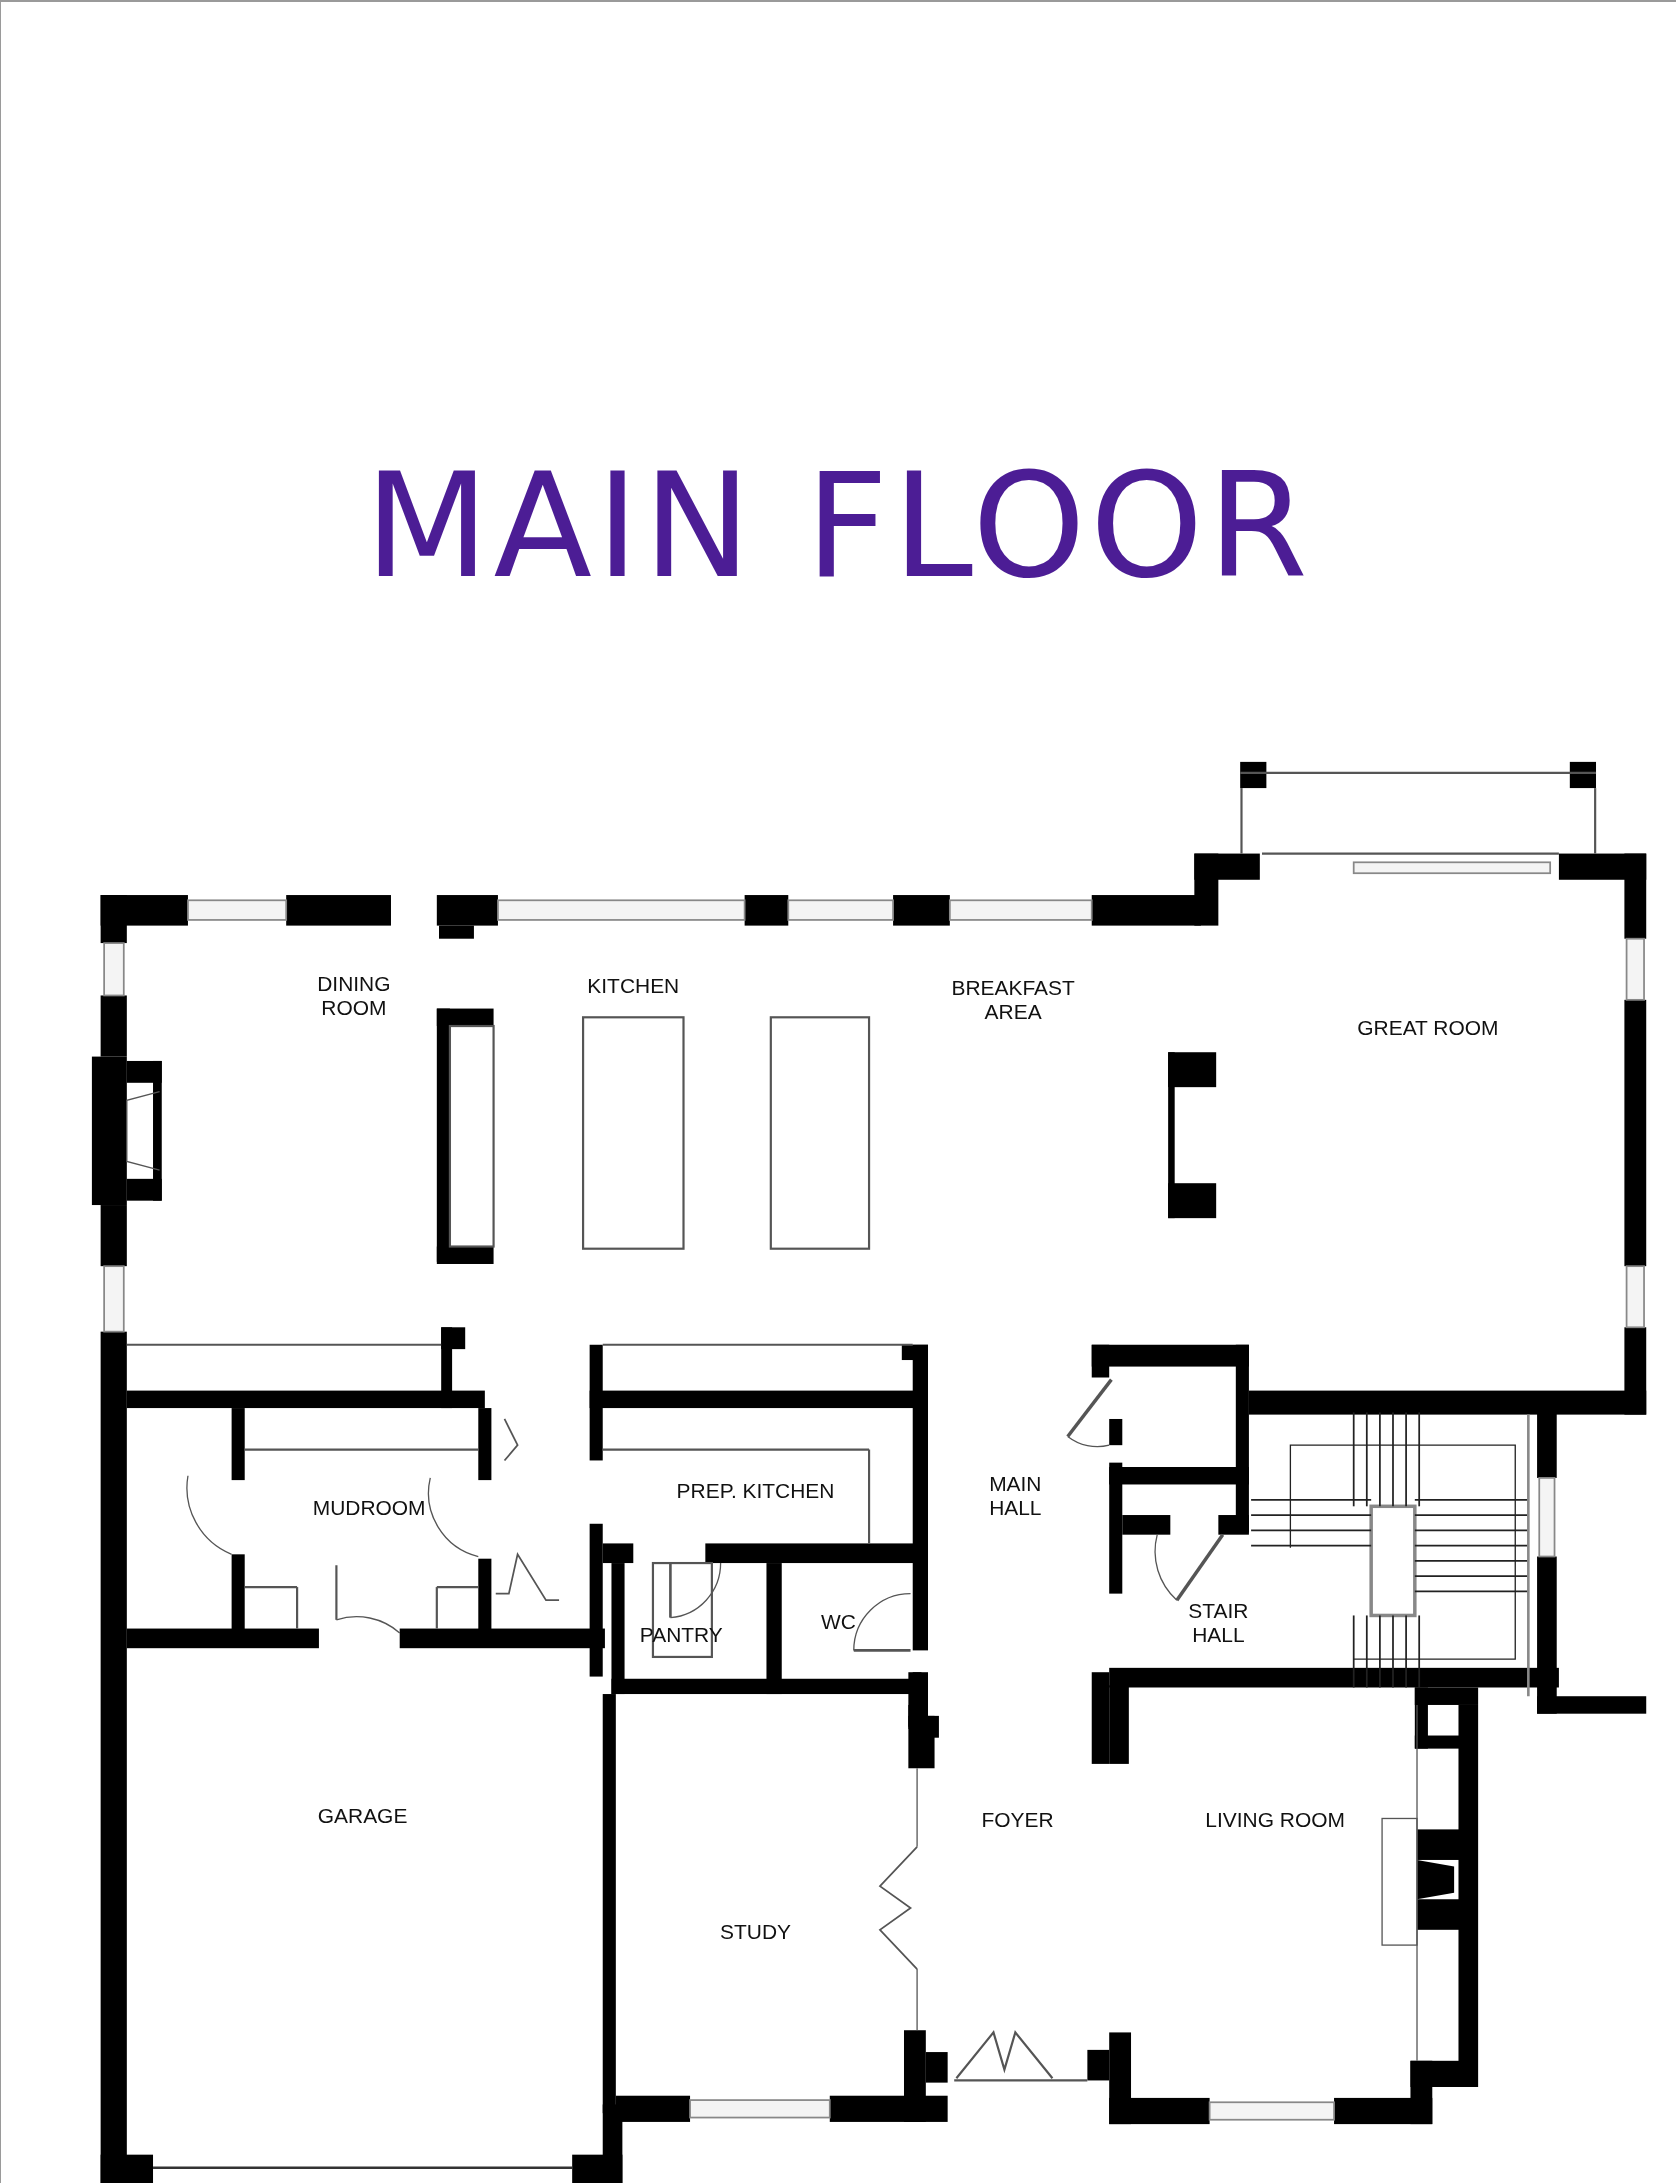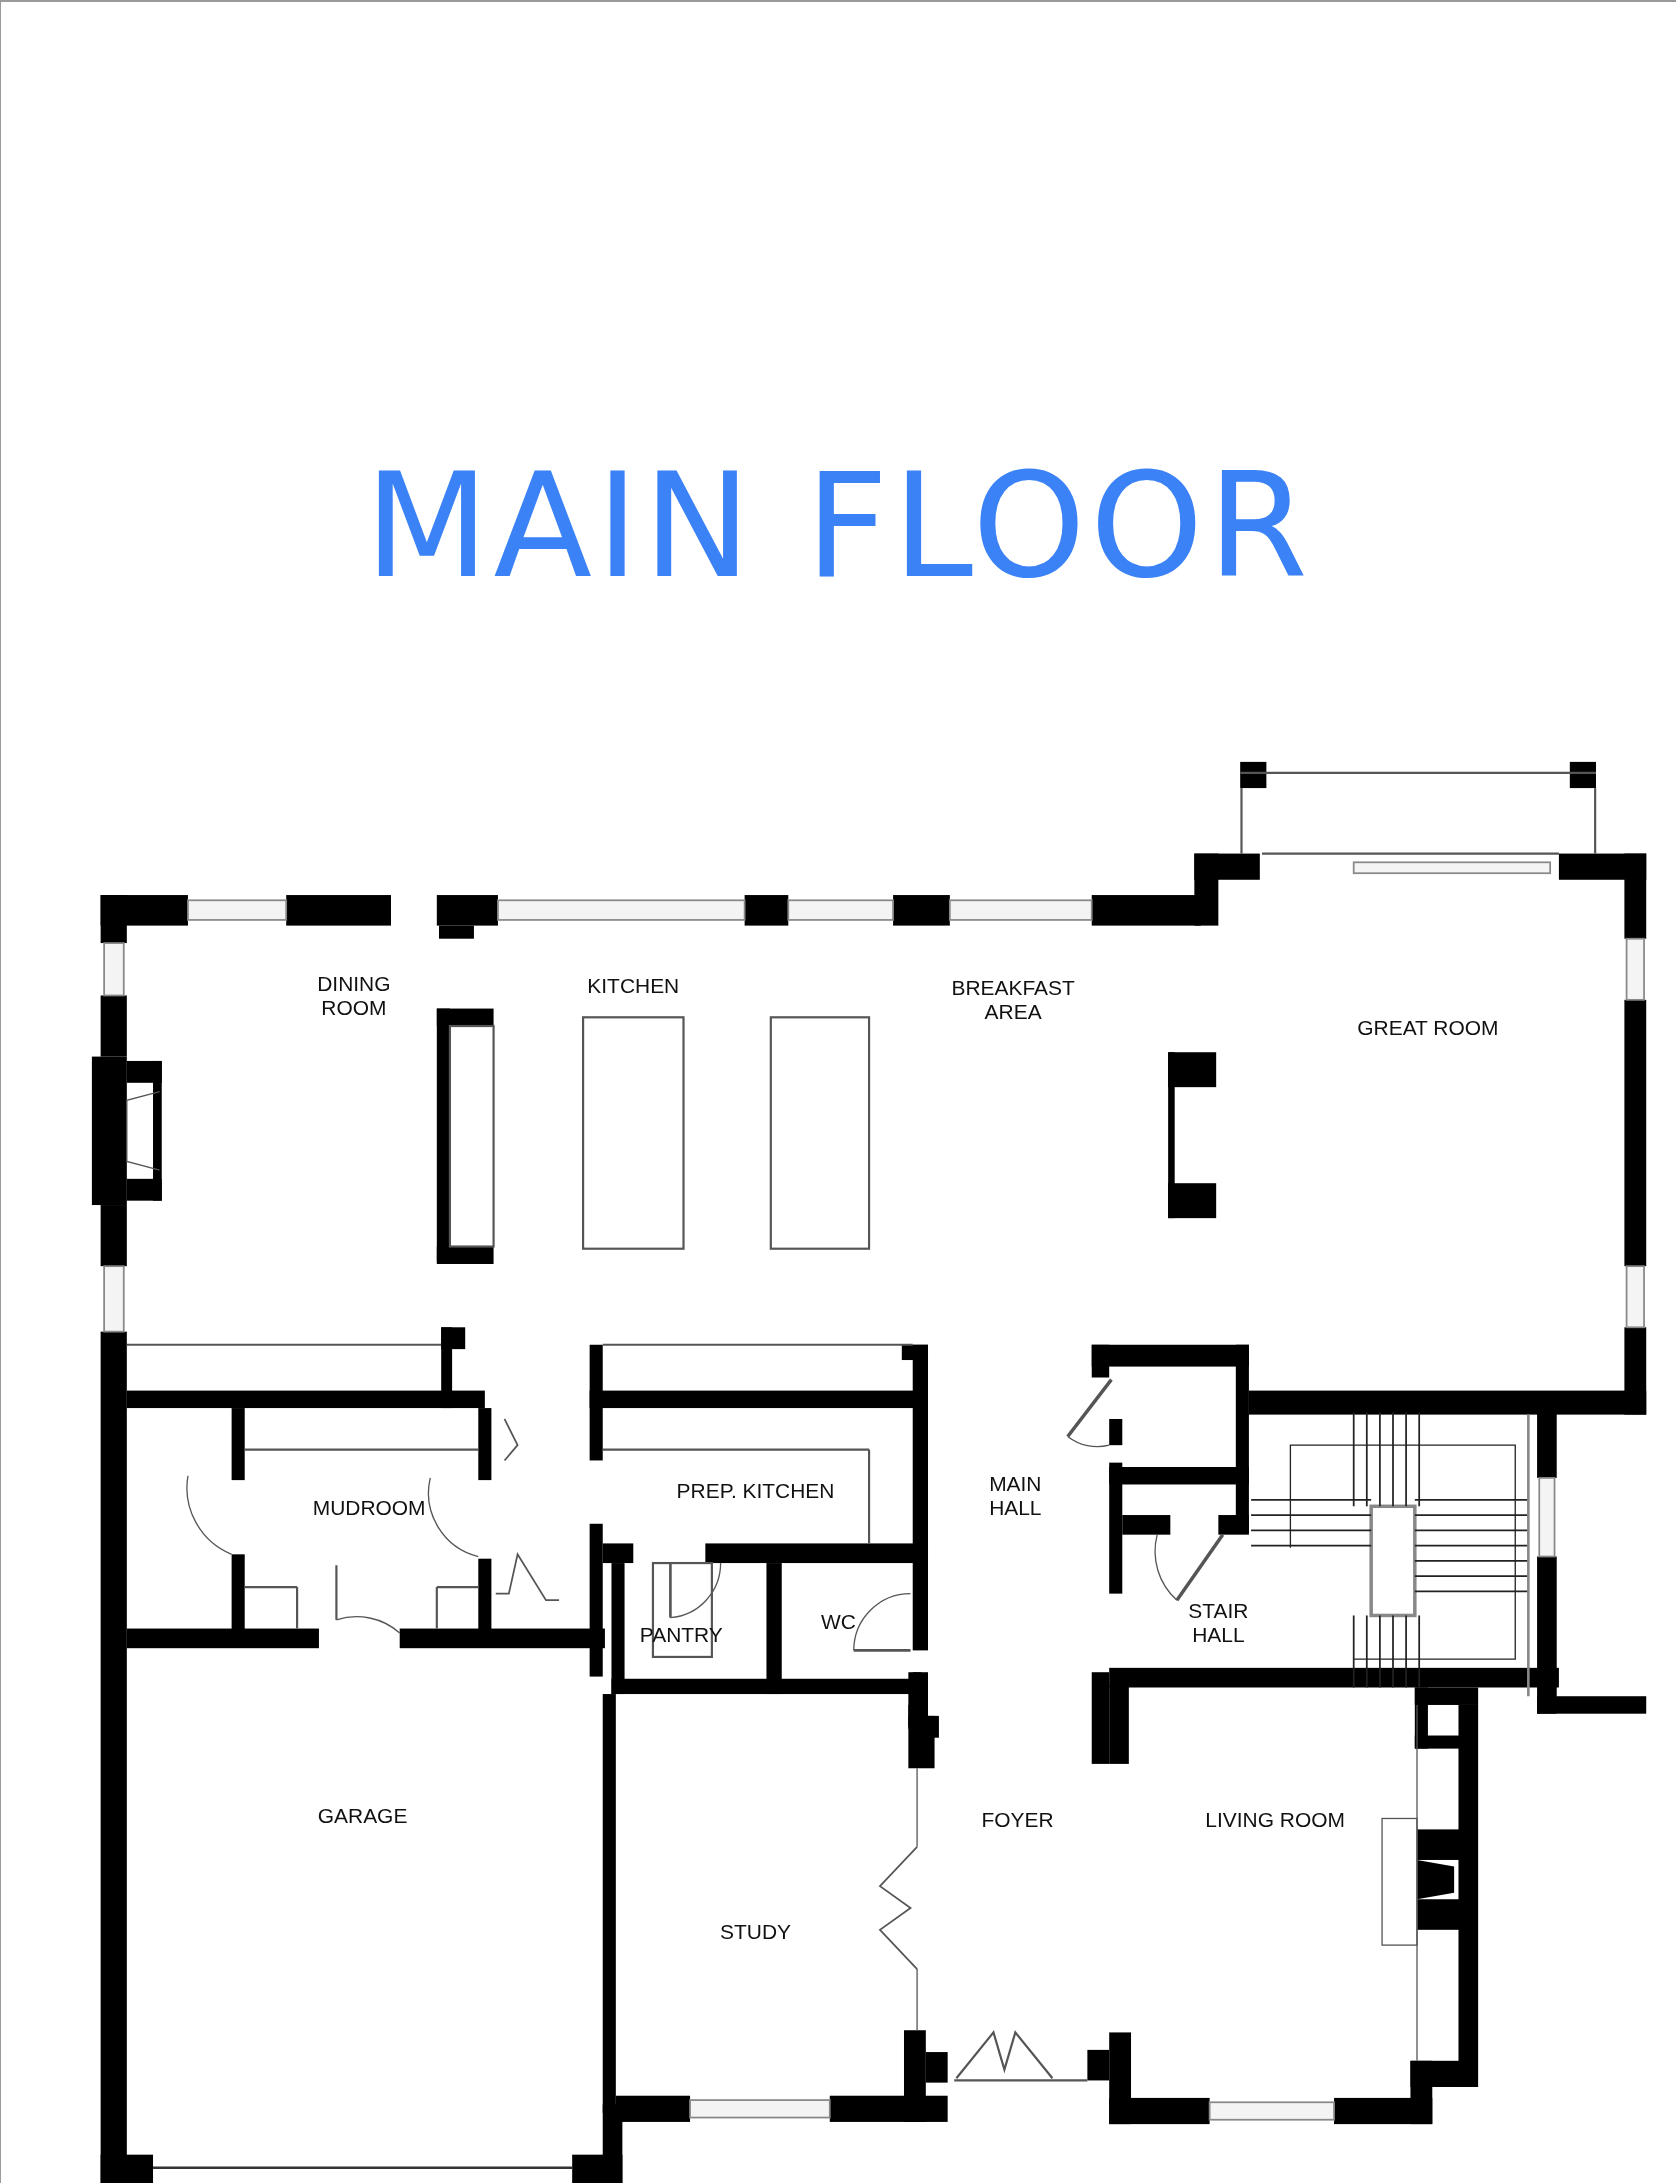--- a/index.html
+++ b/index.html
@@ -1,18 +1,18 @@
 <!DOCTYPE html>
 <html style="font-size:7px"><head>
 <meta charset="utf-8">
 <style>
   html, body { margin: 0; padding: 0; background: #ffffff; }
   body { width: 1677px; height: 3003px; position: relative; overflow: hidden; font-family: "Liberation Sans", sans-serif; }
   .frame { position: absolute; left: 0; top: 0; width: 1677px; height: 3003px; box-sizing: border-box; border-left: 1.3px solid #9a9a9a; border-top: 2.6px solid #9a9a9a; }
-  .title { position: absolute; left: 0; width: 1677px; top: 454px; text-align: center; font-family: "DejaVu Sans", sans-serif; font-size: 144px; font-weight: normal; letter-spacing: 4.4px; color: #3b82f6; transform: scaleY(1.0); line-height: 144px; }
+  .title { position: absolute; left: 0; width: 1677px; top: 454px; text-align: center; font-family: "DejaVu Sans", sans-serif; font-size: 144px; font-weight: normal; letter-spacing: 4.4px; color: #4c1d95; transform: scaleY(1.0); line-height: 144px; }
   svg.plan { position: absolute; left: 0; top: 0; }
   .room-label { font-family: "Liberation Sans", sans-serif; font-size: 48px; fill: #111; text-anchor: middle; }
 </style>
 </head>
 <body>
 
 <div class="frame"></div>
 
 <div class="title">MAIN FLOOR</div>
 

